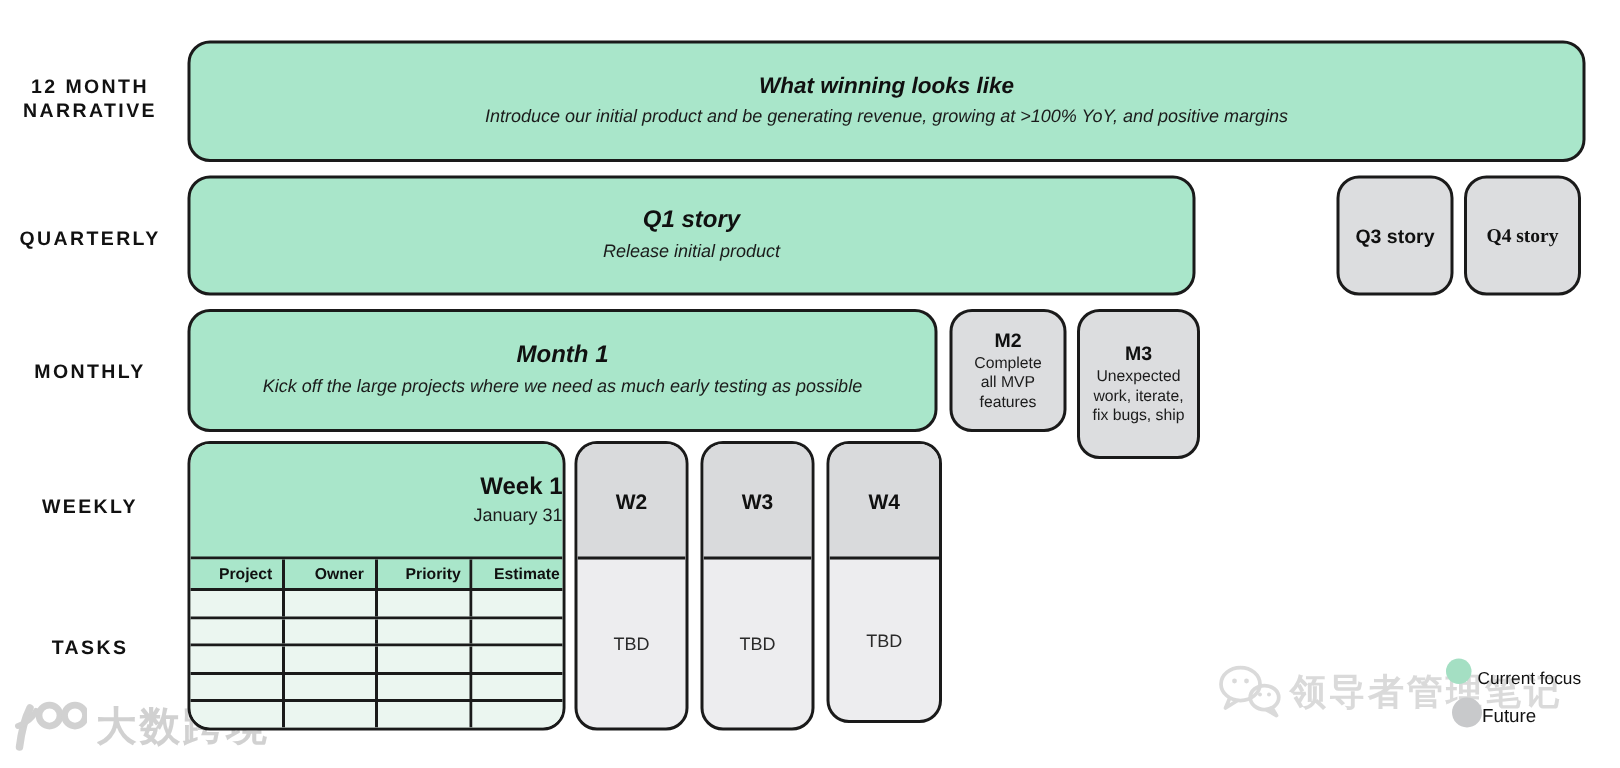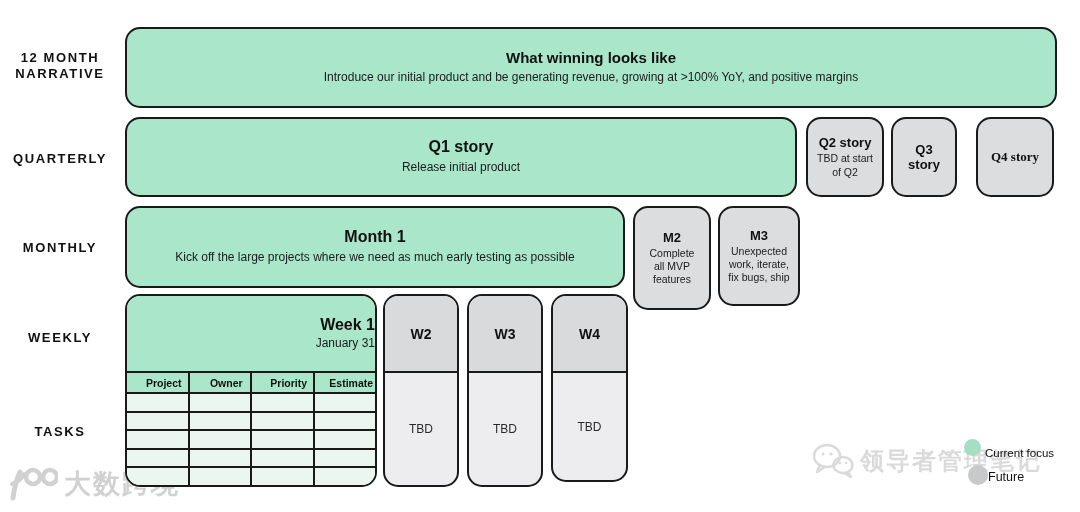--- a/index.html
+++ b/index.html
@@ -9,21 +9,21 @@
 
   
   .row-label { position:absolute; left:0; width:120px; text-align:center;
                font-weight:bold; font-size:13px; letter-spacing:1.6px; color:#111;
                white-space:pre-line; line-height:1.25; z-index:3; }
 
   
   .box { position:absolute; border:2.5px solid #1a1a1a; border-radius:15px;
          display:flex; flex-direction:column; align-items:center; justify-content:center;
          text-align:center; padding:4px 8px; z-index:2; }
-  .green { background:#a9e6ca; }
+  .green { background:#a9e6ca;font-style:italic; }
   .gray  { background:#dcdddf; }
 
   .box-title    { font-weight:bold; font-size:15px; color:#101010; }
   .box-title-lg { font-weight:bold; font-size:16px; color:#101010; }
   .box-sub      { font-size:12px; color:#1b1b1b; margin-top:4px; line-height:1.3; }
   .box-title-sm { font-weight:bold; font-size:13px; color:#101010; }
   .box-sub-sm   { font-size:10.5px; color:#1b1b1b; margin-top:2px; line-height:1.25; }
 
   
   .week-col { position:absolute; border:2.5px solid #1a1a1a; border-radius:15px;
@@ -79,36 +79,32 @@
 
   <div class="box green" style="left:125px; top:27px; width:932px; height:81px;">
     <div class="box-title">What winning looks like</div>
     <div class="box-sub">Introduce our initial product and be generating revenue, growing at &gt;100% YoY, and positive margins</div>
   </div>
 
   <div class="box green" style="left:125px; top:117px; width:672px; height:80px;">
     <div class="box-title-lg">Q1 story</div>
     <div class="box-sub">Release initial product</div>
   </div>
-  <div class="box gray" style="left:806px; top:117px; width:78px; height:80px;">
-    <div class="box-title-sm">Q2 story</div>
-    <div class="box-sub-sm">TBD at start of Q2</div>
-  </div>
-  <div class="box gray" style="left:891px; top:117px; width:66px; height:80px;">
+  <div class="box gray" style="left:891px; top:117px; width:78px; height:80px;">
     <div class="box-title-sm">Q3 story</div>
   </div>
   <div class="box gray" style="left:976px; top:117px; width:78px; height:80px;font-family:Liberation Serif, serif;">
     <div class="box-title-sm">Q4 story</div>
   </div>
 
   <div class="box green" style="left:125px; top:206px; width:500px; height:82px;">
     <div class="box-title-lg">Month 1</div>
     <div class="box-sub">Kick off the large projects where we need as much early testing as possible</div>
   </div>
-  <div class="box gray" style="left:633px; top:206px; width:78px; height:104px;">
+  <div class="box gray" style="left:633px; top:206px; width:78px; height:82px;">
     <div class="box-title-sm">M2</div>
     <div class="box-sub-sm">Complete all MVP features</div>
   </div>
   <div class="box gray" style="left:718px; top:206px; width:82px; height:100px;">
     <div class="box-title-sm">M3</div>
     <div class="box-sub-sm">Unexpected work, iterate, fix bugs, ship</div>
   </div>
 
   <div class="week1-block">
     <div class="week1-head">

